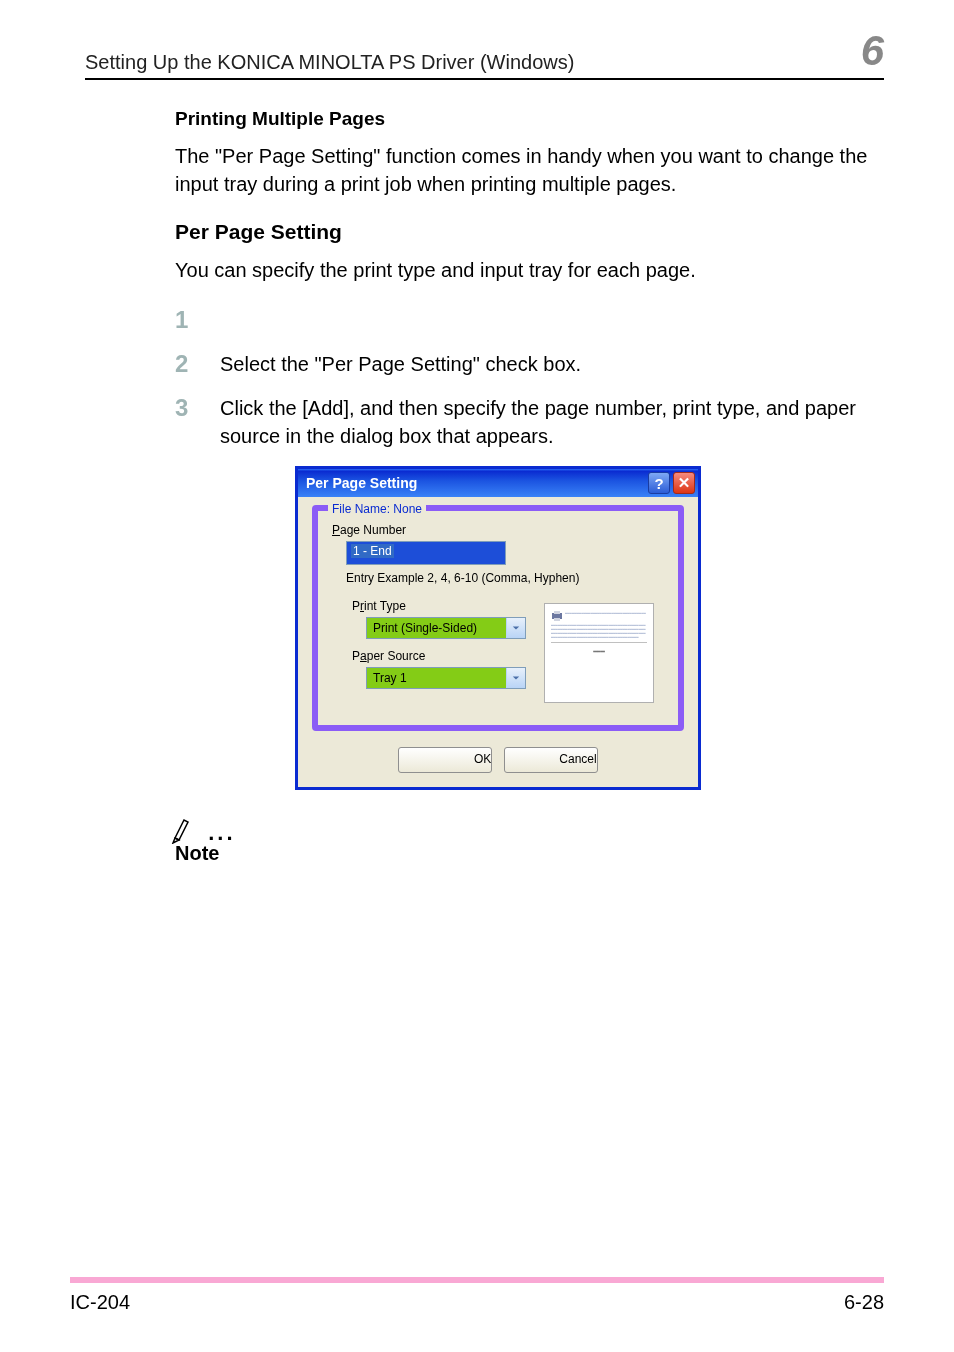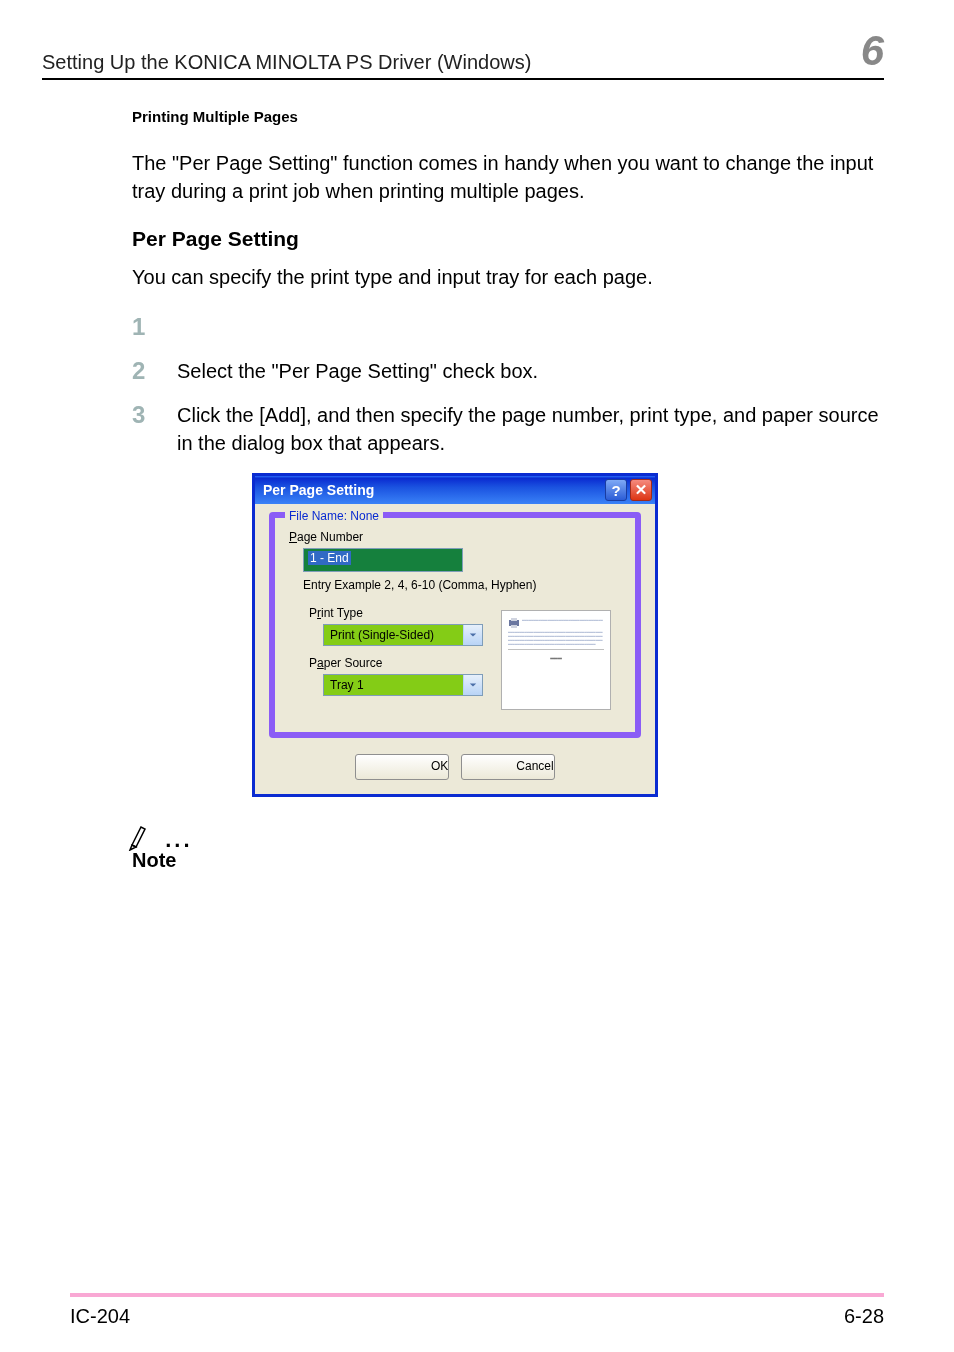--- a/index.html
+++ b/index.html
@@ -4,21 +4,21 @@
 <style>
   html,body{
     margin:0;
     padding:0;
     background:#fff;
     font-family:"Helvetica Neue",Arial,sans-serif;
     color:#000;
     width:954px;
   }
   .page{
-    padding:30px 70px 80px 42px;
+    padding:30px 70px 80px 85px;
     box-sizing:border-box;
     position:relative;
     min-height:1352px;
   }
   .top{
     border-bottom:2px solid #000;
     display:flex;
     align-items:flex-end;
     justify-content:space-between;
     padding-bottom:4px;
@@ -34,22 +34,22 @@
     font-style:italic;
     color:#888;
     line-height:1;
     padding-bottom:2px;
   }
   .content{
     padding-left:90px;
   }
   .h1{
     font-weight:700;
-    font-size:15px;
-    margin-bottom:24px;
+    font-size:19px;
+    margin-bottom:12px;
   }
   .para{
     font-size:20px;
     line-height:1.4;
     margin-bottom:22px;
   }
   .h2{
     font-weight:700;
     font-size:21px;
     margin-bottom:12px;
@@ -137,21 +137,21 @@
   }
   .lbl{
     display:block;
     margin-bottom:4px;
   }
   .underline-char{
     text-decoration:underline;
   }
   .txtbox{
     display:inline-block;
-    background:#15803d;
+    background:#1d4ed8;
     border:1px solid #7f9db9;
     padding:2px 4px;
     width:150px;
     height:18px;
     box-sizing:content-box;
     font-family:inherit;
     font-size:12px;
   }
   .highlight{
     background:#316ac5;
@@ -262,24 +262,24 @@
     margin-top:-2px;
   }
   .note-text{
     font-style:italic;
     font-size:20px;
     line-height:1.4;
   }
   
   .footer{
     position:absolute;
-    bottom:24px;
+    bottom:38px;
     left:70px;
     right:70px;
-    border-top:4px solid #f9a8d4;
+    border-top:6px solid #f9a8d4;
     padding-top:8px;
     display:flex;
     justify-content:space-between;
     font-size:20px;
   }
 </style>
 </head>
 <body>
 
 <div class="page">

